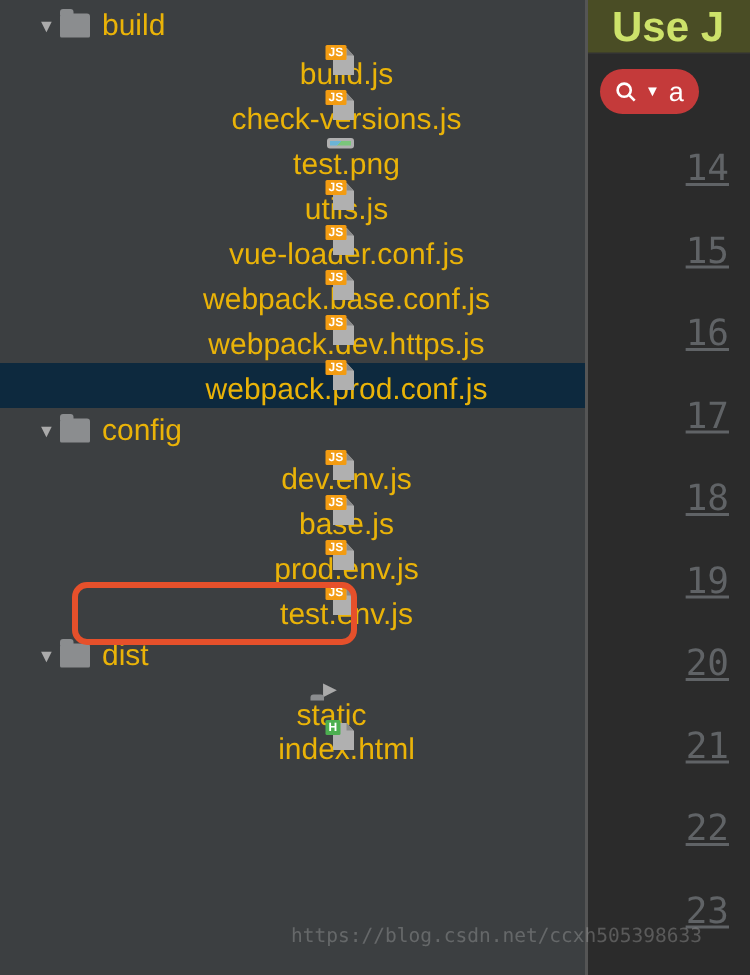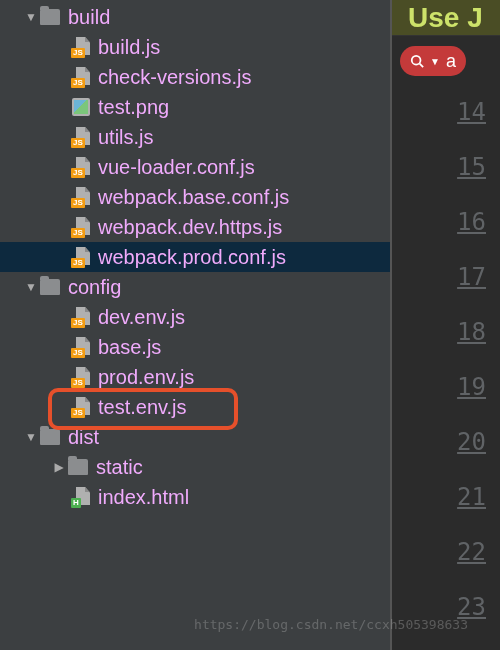--- a/index.html
+++ b/index.html
@@ -113,23 +113,23 @@
     }
     .img-icon::before {
       content: "";
       position: absolute;
       top: 2px; left: 2px; right: 2px; bottom: 2px;
       background: linear-gradient(135deg, #6bb4d6 45%, #7bc67b 45%);
     }
     .indent-1 { padding-left: 26px; }
     .indent-2 { padding-left: 74px; }
     .indent-1.folder-row { padding-left: 24px; }
-    .indent-2.file-row { padding-left: 72px; }
+    .indent-2.file-row { padding-left: 72px; flex-direction: column; }
     .folder-name, .file-name {
-      color: #f0abfc;
+      color: #eab308;
     }
     .highlight-box {
       position: absolute;
       border: 4px solid #e6502b;
       border-radius: 10px;
       pointer-events: none;
     }
     .editor-gutter {
       flex: 1;
       background: #2b2b2b;

